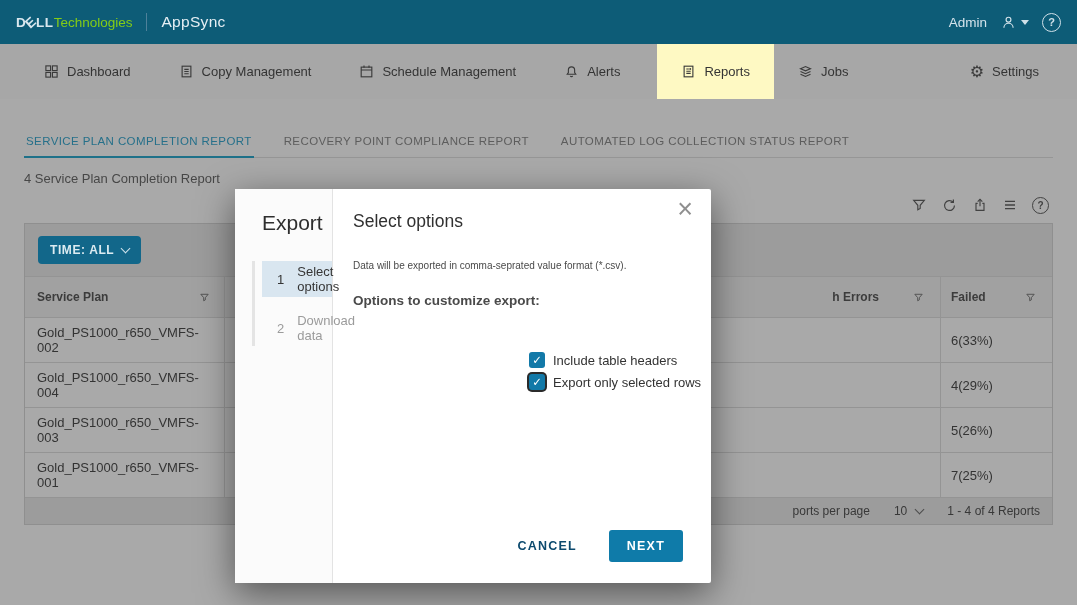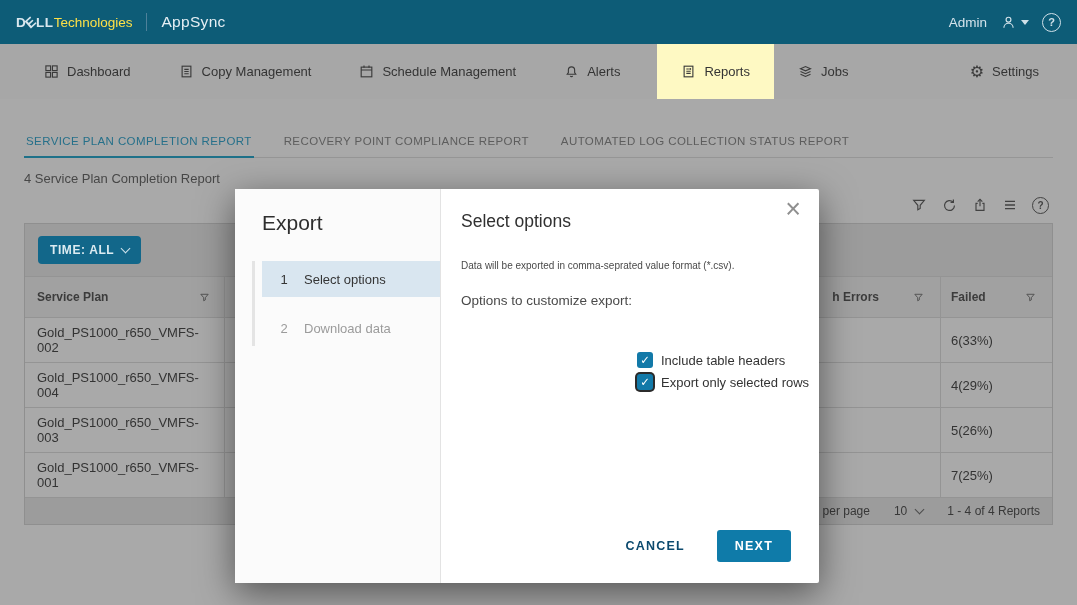--- a/index.html
+++ b/index.html
@@ -4,21 +4,21 @@
 <style>
   html,body{margin:0;padding:0;background:#888;}
   .app{position:relative;width:1077px;height:605px;overflow:hidden;background:#a9a9a9;
        font-family:"Liberation Sans",sans-serif;-webkit-font-smoothing:antialiased;}
 
   
   .hdr{height:44px;background:#0d5c77;display:flex;align-items:center;justify-content:space-between;padding:0 16px;}
   .brand{display:flex;align-items:center;}
   .dell{font-weight:bold;font-size:13.5px;letter-spacing:.6px;color:#d9e7ee;}
   .dell .e{display:inline-block;transform:rotate(-42deg);}
-  .tech{font-size:13.5px;color:#fde047;}
+  .tech{font-size:13.5px;color:#84cc16;}
   .brand-div{width:1px;height:18px;background:#4e819a;margin:0 14px;}
   .appname{font-size:15.5px;color:#e6eff4;letter-spacing:.3px;}
   .hdr-right{display:flex;align-items:center;gap:13px;color:#d5e4ec;font-size:13.5px;}
   .person{display:flex;align-items:center;gap:4px;}
   .caret-down{width:0;height:0;border-left:4px solid transparent;border-right:4px solid transparent;border-top:5px solid #cfe0e8;}
   .qcircle{width:17px;height:17px;border:1.4px solid #cfe0e8;border-radius:50%;display:flex;align-items:center;justify-content:center;
            font-size:11px;font-weight:bold;color:#cfe0e8;}
 
   
   .nav{height:55px;background:#a7a7a7;display:flex;align-items:stretch;padding:0 0 0 20px;}
@@ -56,34 +56,34 @@
 
   .trow{display:flex;height:44px;border-top:1px solid #949494;font-size:13px;color:#333;background:#a9a9a9;}
   .trow .col1{font-weight:normal;}
   .trow .col3{justify-content:flex-start;}
 
   .tfoot{display:flex;justify-content:flex-end;align-items:center;gap:24px;background:#9c9c9c;border-top:1px solid #949494;
          height:26px;font-size:12px;color:#383838;padding-right:12px;}
   .perpage{display:flex;align-items:center;gap:9px;}
 
   
-  .modal{position:absolute;left:235px;top:189px;width:584px;height:394px;background:#fff;border-radius:2px;
+  .modal{position:absolute;left:235px;top:189px;width:476px;height:394px;background:#fff;border-radius:2px;
          box-shadow:0 10px 36px rgba(0,0,0,.5);display:flex;}
   .m-left{width:215px;background:#fbfbfb;border-right:1px solid #e3e3e3;position:relative;box-sizing:border-box;}
   .m-title{margin:22px 0 0 27px;font-size:21px;color:#2e2e2e;}
   .step-track{position:absolute;left:17px;top:72px;width:3px;height:85px;background:#e4e4e4;}
   .step{position:absolute;left:27px;right:0;height:36px;display:flex;align-items:center;font-size:13px;color:#353535;}
   .step.active{top:72px;background:#d9e6f0;}
   .step.disabled{top:121px;color:#9b9b9b;}
   .step-num{width:14px;margin:0 13px 0 15px;text-align:center;}
   .m-right{flex:1;position:relative;padding:22px 0 0 20px;box-sizing:border-box;}
   .m-close{position:absolute;top:6px;right:12px;font-size:27px;font-weight:300;color:#8f8f8f;line-height:1;background:none;border:none;cursor:pointer;}
   .m-heading{font-size:17.5px;color:#303030;}
   .m-body{margin-top:22px;width:358px;font-size:10px;line-height:23px;color:#4a4a4a;}
-  .m-options{margin-top:16px;font-size:13.5px;color:#4a4a4a;}
+  .m-options{margin-top:16px;font-size:13.5px;color:#4a4a4a;font-weight:bold;}
   .cb-group{position:absolute;left:196px;top:163px;display:flex;flex-direction:column;gap:6px;}
   .cb-row{display:flex;align-items:center;gap:8px;font-size:13px;color:#333;}
   .cb{width:16px;height:16px;background:#1279a8;border-radius:3px;color:#fff;display:flex;align-items:center;justify-content:center;
       font-size:11.5px;box-sizing:border-box;font-family:"DejaVu Sans",sans-serif;}
   .cb.focused{box-shadow:0 0 0 2px #2b2b2b;}
   .m-actions{position:absolute;right:28px;bottom:21px;display:flex;align-items:center;gap:26px;}
   .btn-cancel{color:#0c4a6e;font-size:12.5px;font-weight:bold;letter-spacing:1.2px;background:none;border:none;cursor:pointer;}
   .btn-next{background:#0f7ba9;color:#fff;font-size:12.5px;font-weight:bold;letter-spacing:1.2px;padding:9px 18px;
             border-radius:3px;border:none;cursor:pointer;}
 </style>

